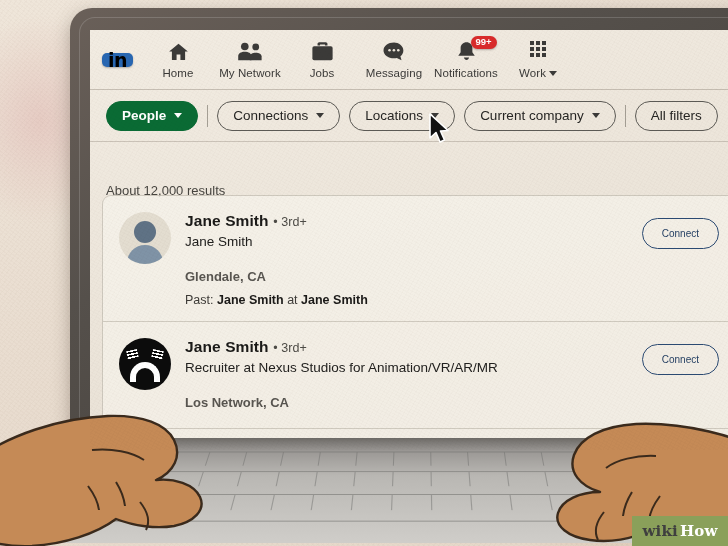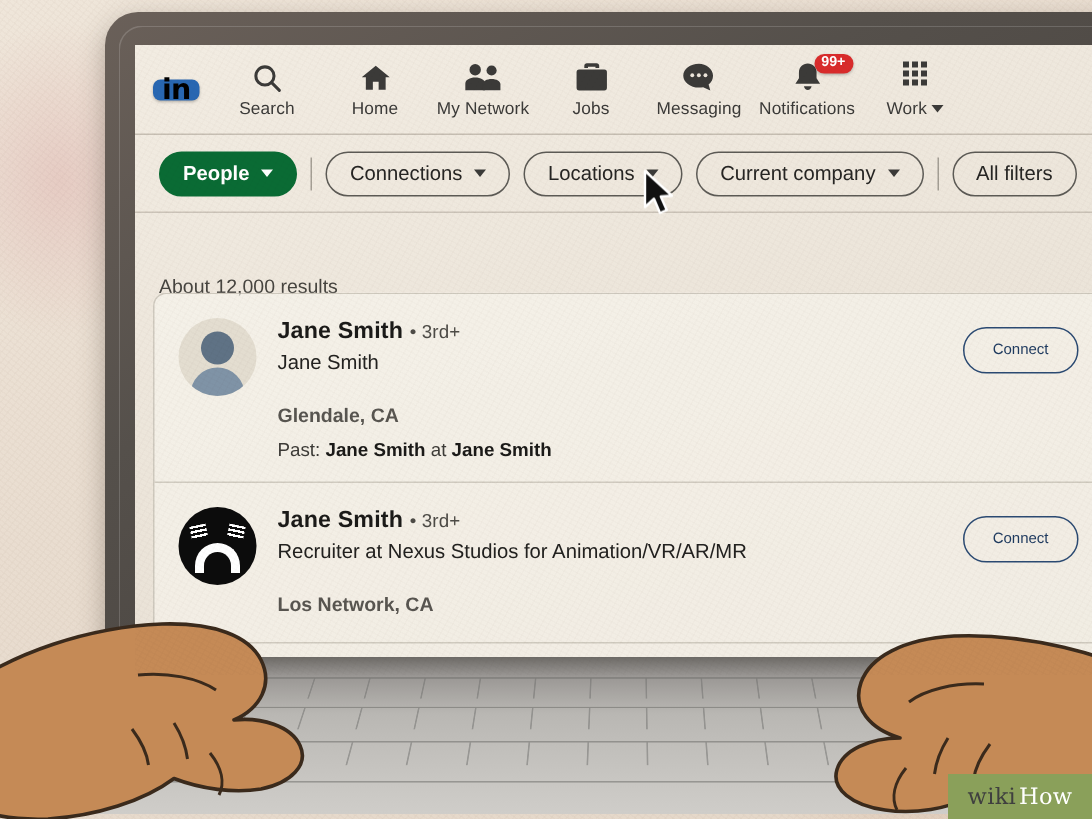--- a/index.html
+++ b/index.html
@@ -202,50 +202,41 @@
 
   
   #cursor { position: absolute; left: 428px; top: 113px; z-index: 45; }
 
   
   #watermark {
     position: absolute; right: 0; bottom: 0; z-index: 50;
     width: 96px; height: 30px;
     background: #8aa05a;
     display: flex; align-items: center; justify-content: center;
-    font-size: 15px; font-weight: 400; letter-spacing: .2px;
+    font-size: 15px; font-weight: 700; letter-spacing: .2px;
     font-family: "DejaVu Serif", serif;
     text-align: center;
   }
   #watermark .wiki { color: #3f3f3f; }
   #watermark .how { color: #fff; margin-left: 2px; }
 </style>
 </head>
 <body>
 
 <div id="scene">
   <div id="grain"></div>
 
   <div id="laptop-body"></div>
 
   <div id="screen">
 
     <div id="topnav">
 
       <div id="li-logo">in</div>
 
-      <div class="nav-item">
-        <span class="nav-ico">
-          <svg width="22" height="22" viewBox="0 0 24 24" fill="none" stroke="#3b3a38" stroke-width="2.2">
-            <circle cx="10.5" cy="10.5" r="6.6"></circle>
-              <line x1="15.4" y1="15.4" x2="21" y2="21" stroke-linecap="round"></line>
-          </svg>
-        </span>
-        <span class="nav-label">Search</span>
-      </div>
 
       <div class="nav-item">
         <span class="nav-ico">
           <svg width="23" height="22" viewBox="0 0 24 24" fill="#3b3a38">
             <path d="M12 3 1.8 11.4h3v9.2h5.1v-5.8h4.2v5.8h5.1v-9.2h3z"></path>
           </svg>
         </span>
         <span class="nav-label">Home</span>
       </div>
 

